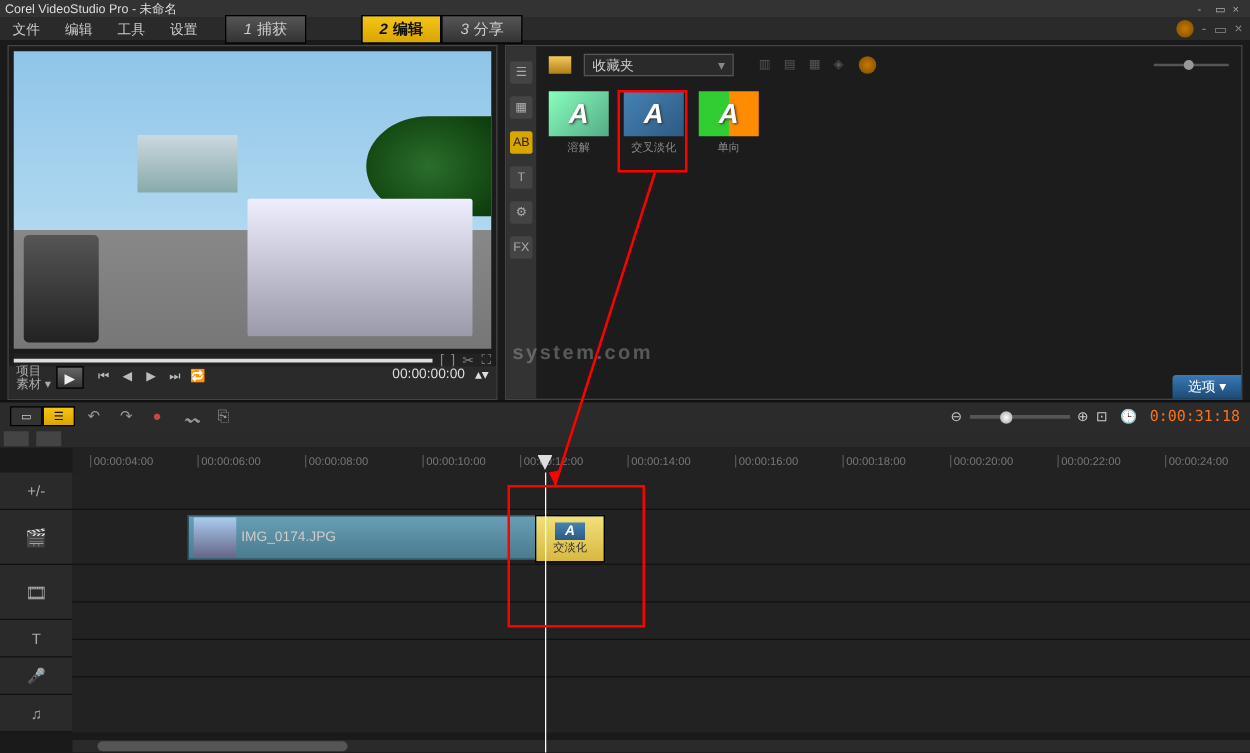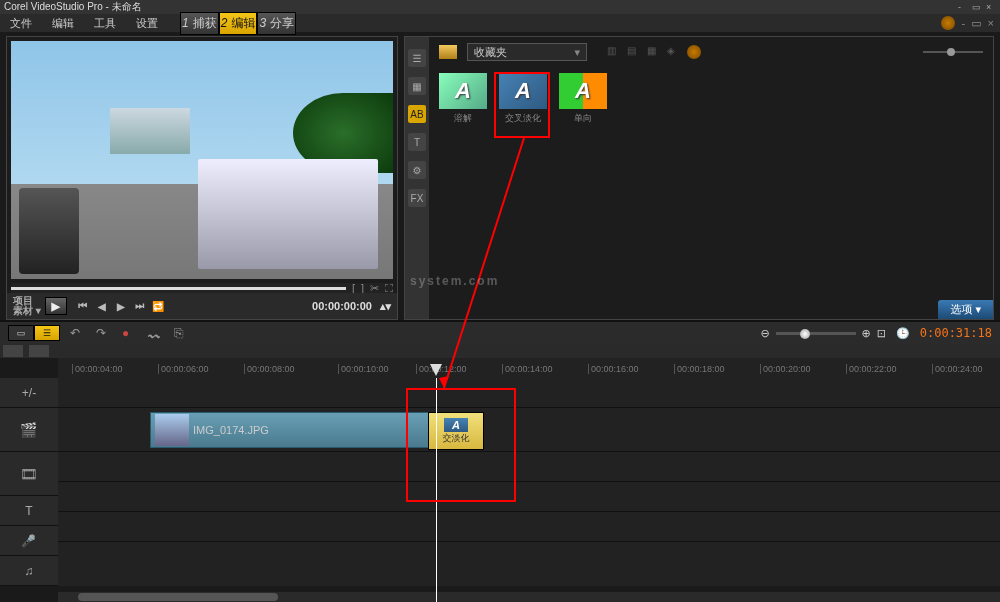--- a/index.html
+++ b/index.html
@@ -4,36 +4,36 @@
   <style>
     * { margin:0; padding:0; box-sizing:border-box; font-family:Arial,"Microsoft YaHei",sans-serif; }
     body { width:1000px; height:602px; background:#1a1a1a; color:#ccc; font-size:11px; overflow:hidden; position:relative; }
     .titlebar { height:14px; background:#333; display:flex; align-items:center; padding:0 4px; }
     .titlebar span { font-size:10px; color:#ddd; }
     .tb-icons { margin-left:auto; display:flex; gap:4px; }
     .tb-icons span { width:10px; height:10px; color:#aaa; font-size:9px; }
     .menubar { height:18px; background:#2a2a2a; display:flex; align-items:center; }
     .menu-item { padding:0 10px; color:#ccc; font-size:11px; }
     .steptabs { display:flex; margin-left:12px; }
-    .step { padding:2px 1px; background:linear-gradient(#555,#333); font-size:12px; border:1px solid #000; }
-    .step.active { background:linear-gradient(#f5c518,#d9a500); color:#111; font-weight:normal; }
+    .step { padding:2px 14px; background:linear-gradient(#555,#333); font-size:12px; border:1px solid #000; }
+    .step.active { background:linear-gradient(#f5c518,#d9a500); color:#111; font-weight:bold;margin-left:44px; }
     .step .num { font-style:italic; margin-right:4px; }
     .topbar-right { margin-left:auto; margin-right:6px; display:flex; gap:6px; align-items:center; }
     .gear-icon { width:14px; height:14px; border-radius:50%; background:radial-gradient(#c67a00,#7a4a00); }
     .main { display:flex; height:288px; }
     .preview { width:392px; background:#1c1c1c; border:1px solid #444; margin:4px 4px 0 6px; display:flex; flex-direction:column; }
     .preview-img { flex:1; margin:4px; background:linear-gradient(180deg,#8fc5e8 0%,#b0d8f0 60%,#888 60%,#777 100%); position:relative; overflow:hidden; }
     .pv-bldg { position:absolute; left:26%; top:28%; width:80px; height:46px; background:linear-gradient(#ccd8e0,#8aa); }
     .pv-bldg2 { position:absolute; right:4%; bottom:4%; width:180px; height:110px; background:linear-gradient(#eef,#99a); border-radius:2px; }
     .pv-car { position:absolute; left:2%; bottom:2%; width:60px; height:86px; background:linear-gradient(#555,#222); border-radius:4px; }
     .pv-trees { position:absolute; right:0; top:22%; width:100px; height:80px; background:radial-gradient(#2a6e2a,#0c3a0c); border-radius:50% 0 0 50%; }
     .scrub { height:10px; background:#222; margin:0 4px; display:flex; align-items:center; }
     .scrub-bar { height:3px; background:#ddd; flex:1; }
     .scrub-icons { display:flex; gap:6px; margin-left:6px; color:#888; }
-    .ctrl { height:26px; background:#2a2a2a; display:flex; align-items:center; padding:0 6px; gap:4px;font-weight:bold; }
+    .ctrl { height:26px; background:#2a2a2a; display:flex; align-items:flex-start; padding:0 6px; gap:4px; }
     .play { width:22px; height:18px; background:linear-gradient(#666,#333); border:1px solid #000; display:flex; align-items:center; justify-content:center; color:#eee; }
     .transport { display:flex; gap:3px; margin-left:4px; }
     .tbtn { width:16px; height:16px; color:#bbb; font-size:10px; display:flex; align-items:center; justify-content:center; }
     .tc { margin-left:auto; font-family:monospace; color:#ddd; display:flex; gap:8px; }
     .proj-label { font-size:10px; color:#aaa; line-height:1; }
     .library { flex:1; background:#1c1c1c; border:1px solid #444; margin:4px 6px 0 2px; display:flex; position:relative; }
     .lib-side { width:24px; background:#333; display:flex; flex-direction:column; align-items:center; padding-top:12px; gap:10px; }
     .lib-side-btn { width:18px; height:18px; background:#444; border-radius:2px; display:flex; align-items:center; justify-content:center; font-size:10px; color:#aaa; }
     .lib-side-btn.on { background:#d9a500; color:#222; }
     .lib-main { flex:1; padding:6px 10px; }
@@ -44,21 +44,21 @@
     .lib-top-icons { display:flex; gap:6px; margin-left:10px; }
     .lib-top-icons span { width:14px; height:14px; color:#555; font-size:10px; }
     .thumbs { display:flex; gap:12px; margin-top:12px; }
     .thumb { width:48px; text-align:center; }
     .thumb-img { width:48px; height:36px; background:linear-gradient(135deg,#8fb,#5a8); display:flex; align-items:center; justify-content:center; font-size:22px; font-weight:bold; font-style:italic; color:#fff; text-shadow:1px 1px 2px #333; }
     .thumb-img.t2 { background:linear-gradient(135deg,#4682b4,#2e5a82); }
     .thumb-img.t3 { background:linear-gradient(90deg,#32cd32 50%,#ff8c00 50%); }
     .thumb-lbl { font-size:9px; color:#888; margin-top:3px; }
     .opts-btn { position:absolute; right:0; bottom:0; background:linear-gradient(#3a7ab5,#1c4a75); padding:2px 12px; color:#fff; font-size:11px; border-radius:3px 0 0 0; }
     .wm { position:absolute; left:410px; top:278px; font-size:30px; color:rgba(200,200,200,0.35); font-weight:bold; font-family:Georgia,serif; pointer-events:none; z-index:100; }
-    .wm small { font-size:12px; display:block; margin-top:-4px; letter-spacing:2px; }
+    .wm small { font-size:16px; display:block; margin-top:-4px; letter-spacing:2px; }
     .hrule { height:2px; background:#111; }
     .tl-toolbar { height:22px; background:#2b2b2b; display:flex; align-items:center; padding:0 8px; gap:10px; }
     .tl-view { display:flex; }
     .tl-view-btn { width:26px; height:16px; background:#333; border:1px solid #000; display:flex; align-items:center; justify-content:center; font-size:9px; }
     .tl-view-btn.on { background:linear-gradient(#f5c518,#d9a500); color:#111; }
     .tl-tool-ico { width:16px; height:14px; color:#999; font-size:12px; }
     .tl-spacer { flex:1; }
     .zoom-ctrl { display:flex; align-items:center; gap:6px; }
     .zoom-slider { width:80px; height:3px; background:#555; position:relative; }
     .zoom-knob { width:10px; height:10px; background:radial-gradient(#fff,#999); border-radius:50%; position:absolute; left:30%; top:-3px; }

